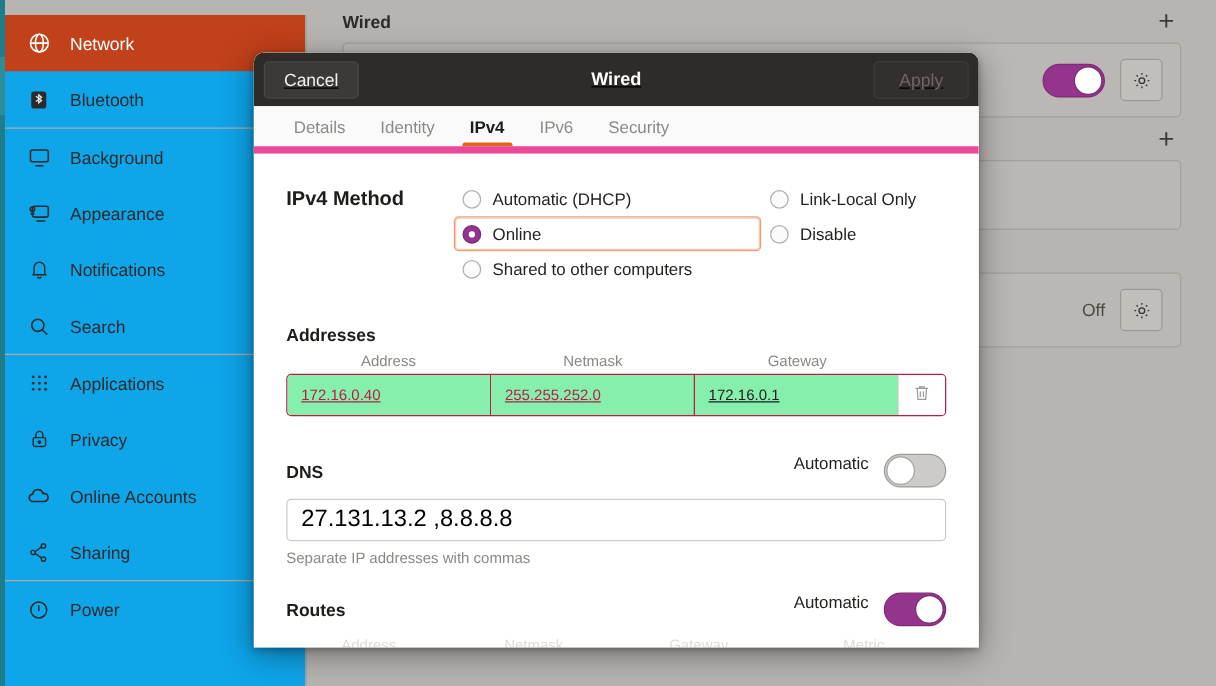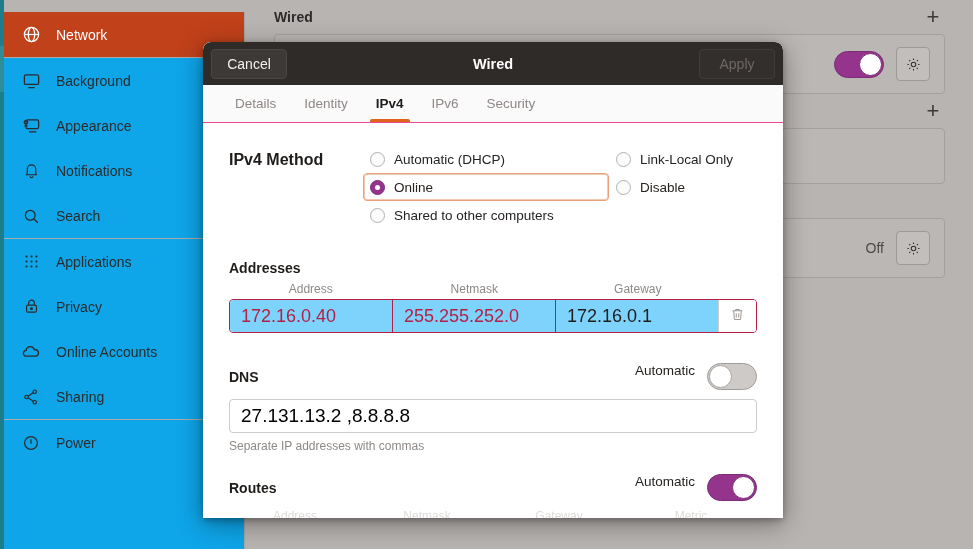--- a/index.html
+++ b/index.html
@@ -120,37 +120,38 @@
     box-shadow: 0 6px 26px rgba(0,0,0,0.38), 0 2px 6px rgba(0,0,0,0.28);
     overflow: hidden;
     z-index: 5;
   }
   .dlg-titlebar {
     height: 43px;
     background: #2e2b29;
     display: flex; align-items: center; justify-content: space-between;
     padding: 16px 8px;
     border-radius: 8px 8px 0 0;
+    text-decoration: underline;
   }
   .dlg-btn {
     min-width: 76px; height: 30px;
     border-radius: 4px;
     display: flex; align-items: center; justify-content: center;
     font-size: 14px;
     cursor: pointer;
     padding: 0 12px;
   }
   .dlg-btn.cancel { background: #3c3936; color: #f2efed; border: 1px solid #4a4744; }
   .dlg-btn.apply  { background: #332f2d; color: #6d6866; border: 1px solid #403c3a; cursor: default; }
   .dlg-title { color: #ffffff; font-weight: bold; font-size: 14.5px; }
 
   .dlg-tabs {
     height: 38px;
     background: #fbfafa;
-    border-bottom: 1px solid #ec4899;
+    border-bottom: 6px solid #ec4899;
     display: flex; align-items: stretch;
     padding-left: 18px;
   }
   .dlg-tab {
     display: flex; align-items: center;
     padding: 0 14px;
     font-size: 13.5px;
     color: #8d8885;
     cursor: pointer;
     position: relative;
@@ -213,24 +214,25 @@
     border: 1px solid #cfcbc8;
     border-radius: 4px;
     overflow: hidden;
     height: 34px;
     background: #ffffff;
   }
   .addr-cell {
     height: 100%;
     display: flex; align-items: center;
     padding: 0 11px;
-    font-size: 18px;
+    font-size: 12px;
     border-right: 1px solid #cfcbc8;
-    background: #7dd3fc;
+    background: #86efac;
     color: #1f1c1a;
+    text-decoration: underline;
   }
   .addr-cell.invalid { color: #b51f46; }
   .addr-grid.has-error { border-color: #b51f46; }
   .addr-cell.err-border { border-right-color: #b51f46; }
   .del-cell {
     width: 38px; display: flex; align-items: center; justify-content: center;
     background: #ffffff; cursor: pointer;
   }
 
   .dns-head {
@@ -272,20 +274,29 @@
         <span class="sb-icon">
           <svg width="19" height="19" viewBox="0 0 24 24" fill="none" stroke="#ffffff" stroke-width="1.6">
             <circle cx="12" cy="12" r="9"></circle>
               <ellipse cx="12" cy="12" rx="4" ry="9"></ellipse>
               <path d="M3 12h18"></path>
           </svg>
         </span>
         <span>Network</span>
       </div>
 
+      <div class="sb-item">
+        <span class="sb-icon">
+          <svg width="18" height="18" viewBox="0 0 24 24" fill="none" stroke="#2b2b2b" stroke-width="1.7">
+            <rect x="4" y="3" width="16" height="18" rx="3" fill="#2b2b2b" stroke="none"></rect>
+            <path d="M9 8l6 4.5-3 2.5V6.5l3 2.5-6 4.5" stroke="#e8e6e4" stroke-width="1.4" fill="none"></path>
+          </svg>
+        </span>
+        <span>Bluetooth</span>
+      </div>
 
       <div class="sb-sep"></div>
 
       <div class="sb-item">
         <span class="sb-icon">
           <svg width="19" height="19" viewBox="0 0 24 24" fill="none" stroke="#2b2b2b" stroke-width="1.6">
             <rect x="3" y="5" width="18" height="12" rx="2"></rect>
               <path d="M8 21h8"></path>
           </svg>
         </span>

